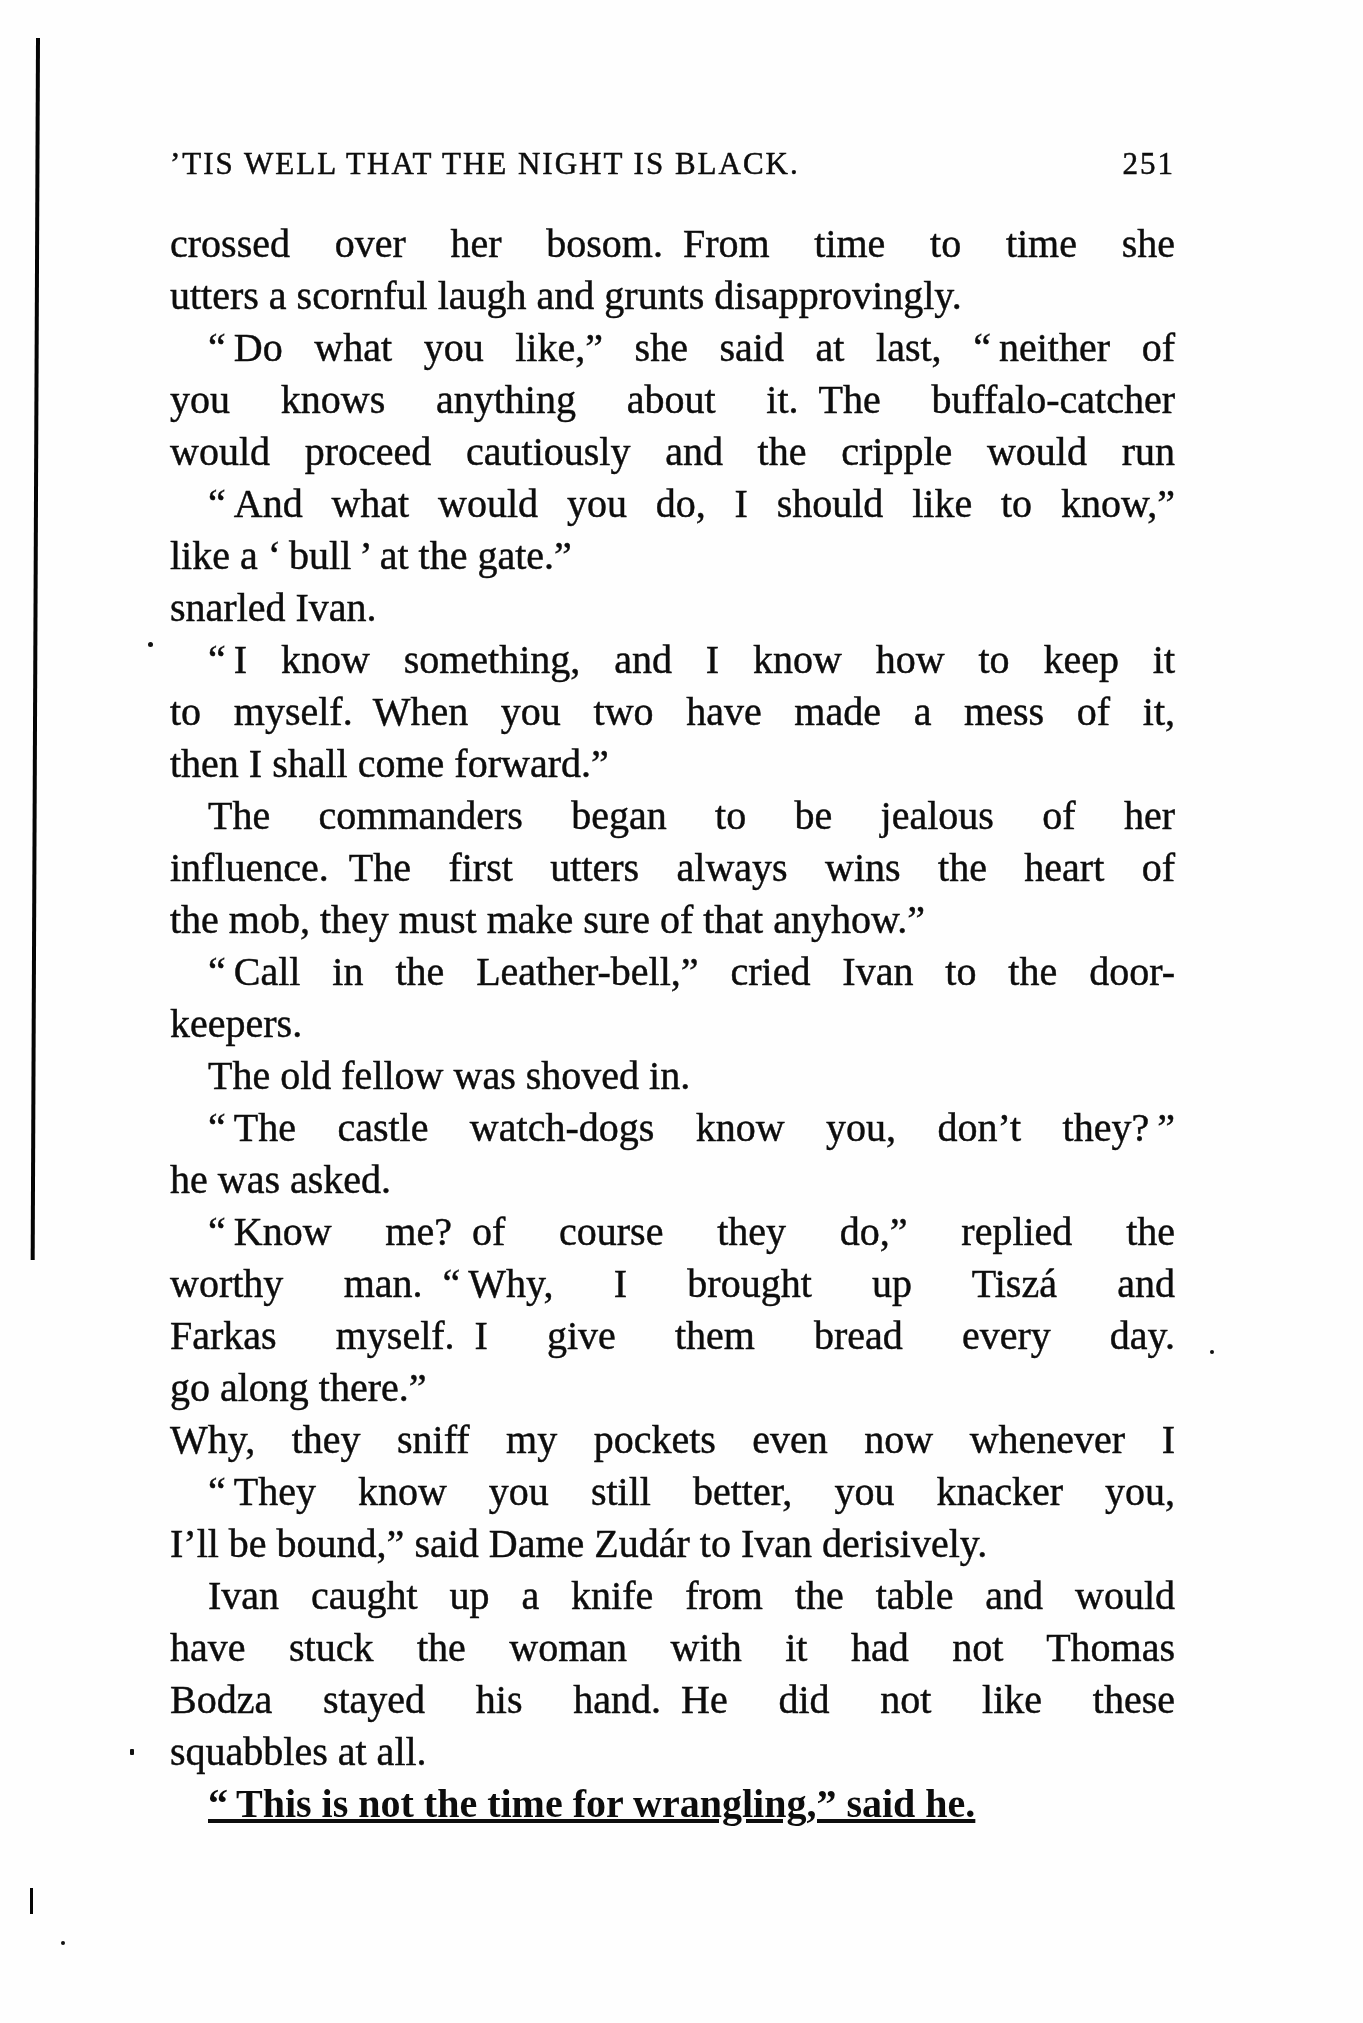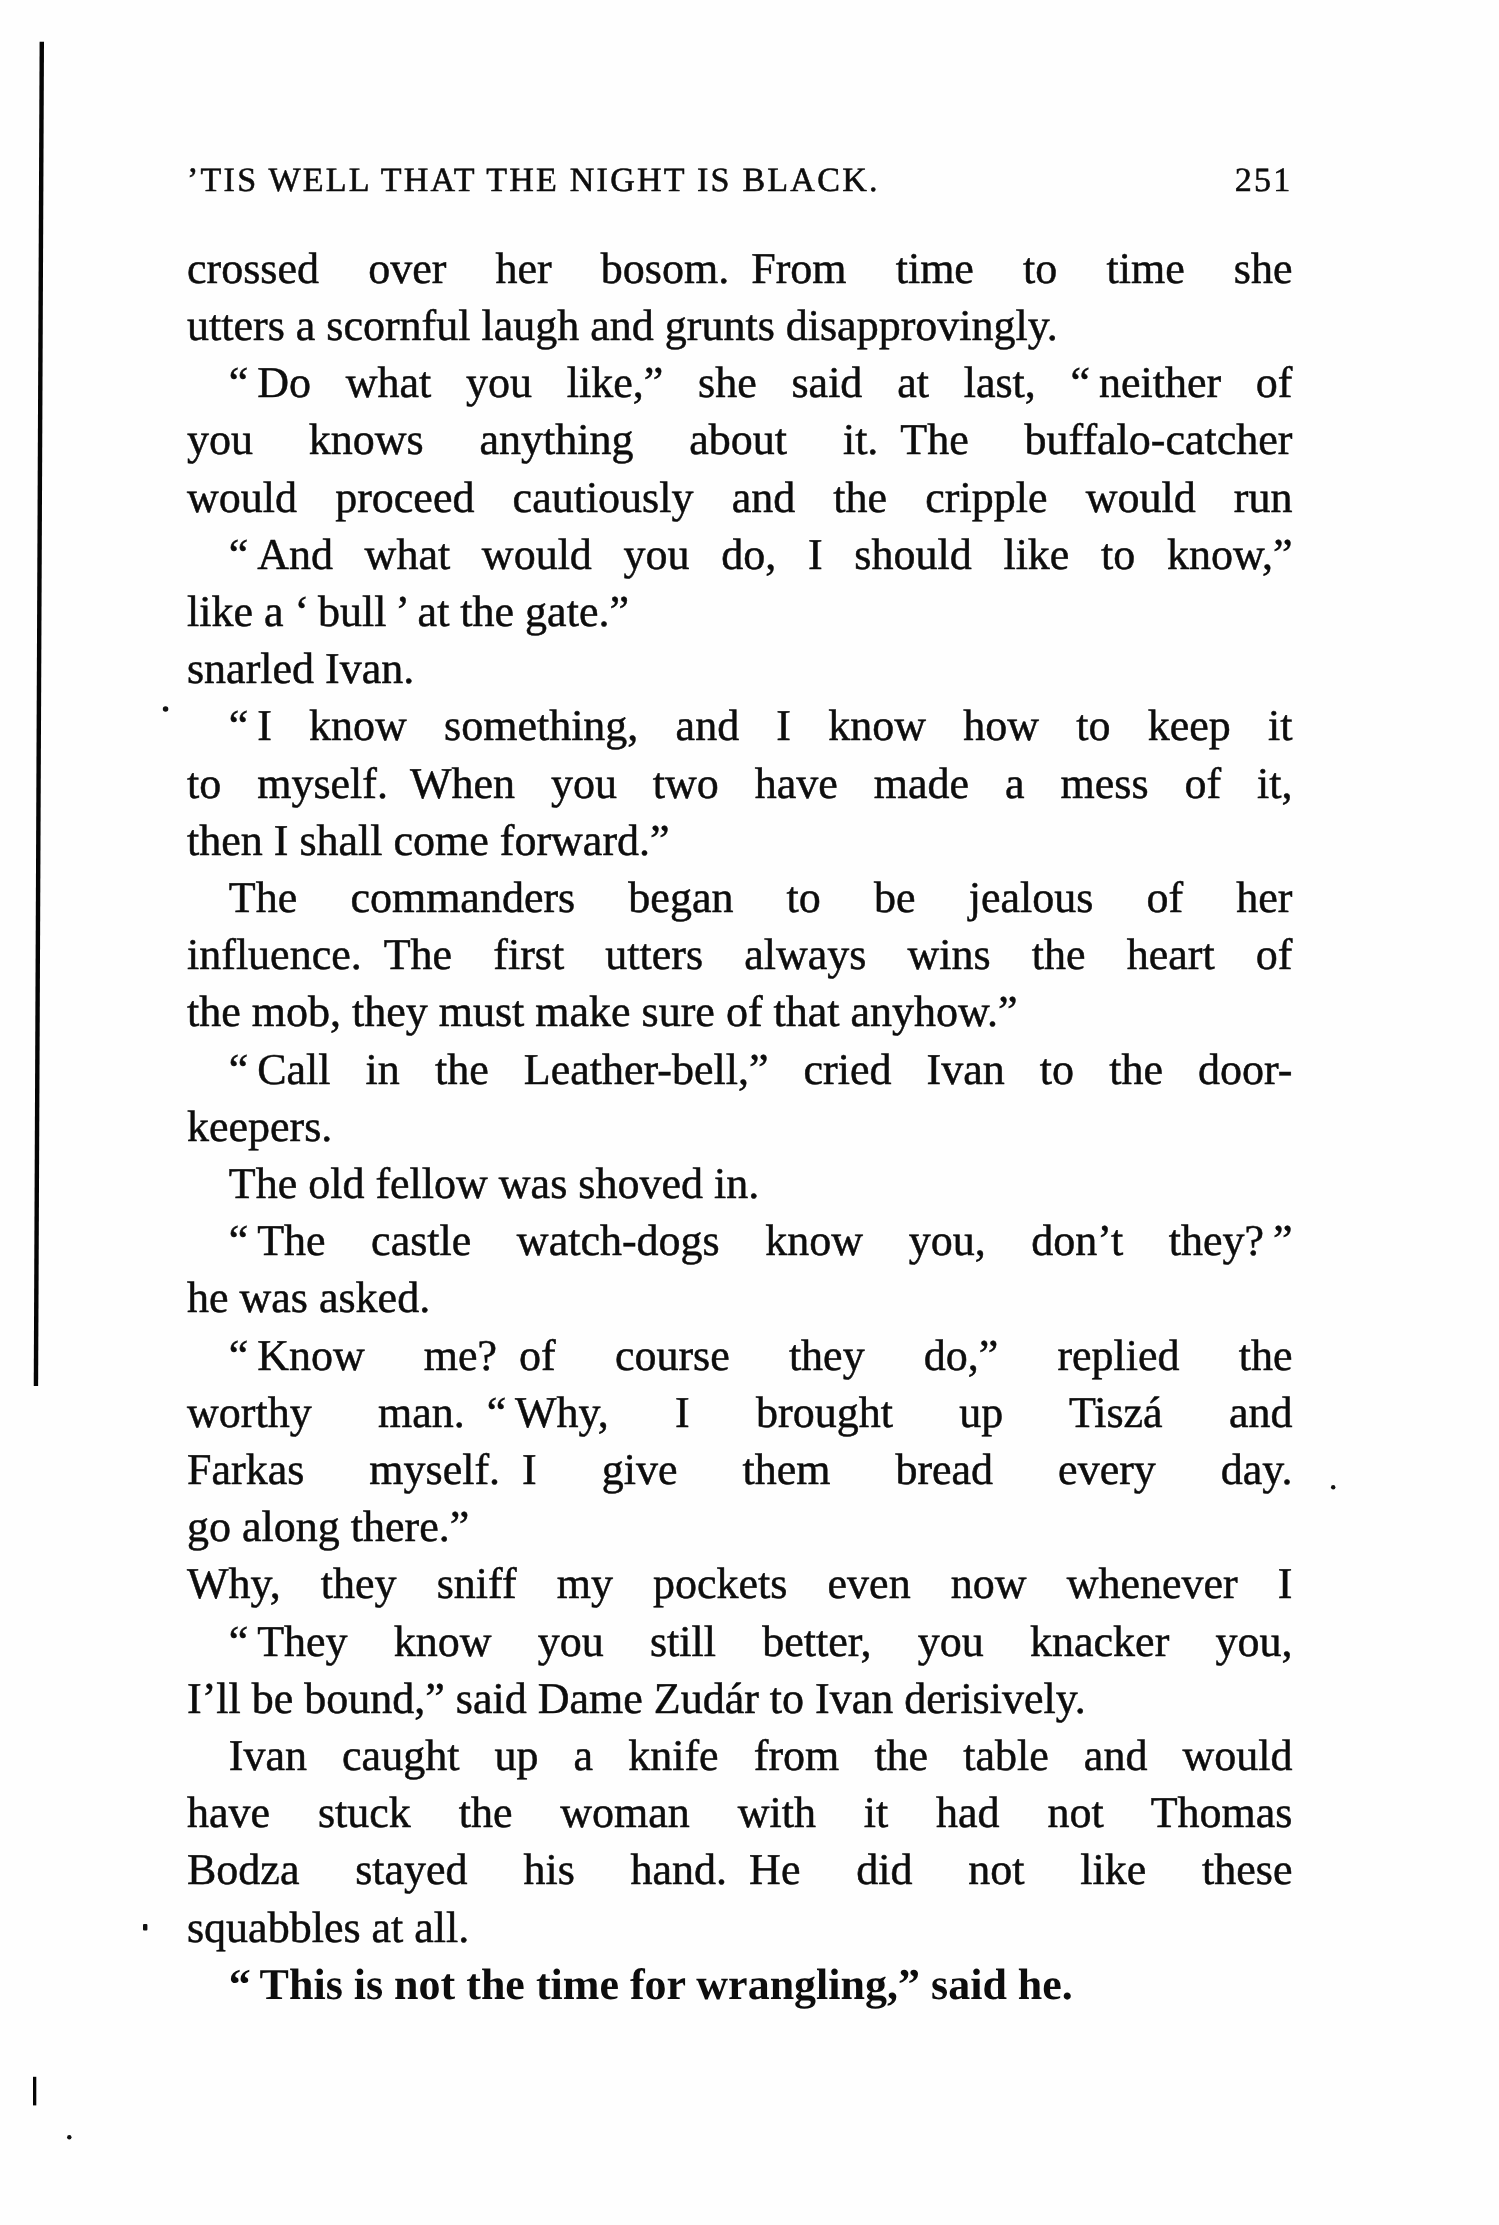--- a/index.html
+++ b/index.html
@@ -73,20 +73,21 @@
     text-align-last: justify;
   }
   .line.last {
     text-align-last: left;
   }
   .line.indent {
     text-indent: 38px;
   }
   .line.bold {
     font-weight: bold;
+    text-decoration: underline;
     -webkit-text-stroke: 0;
   }
 </style>
 </head>
 <body>
 
 <div class="page">
   <div class="gutter-line"></div>
   <div class="gutter-line-short"></div>
   <div class="speck s1"></div>

